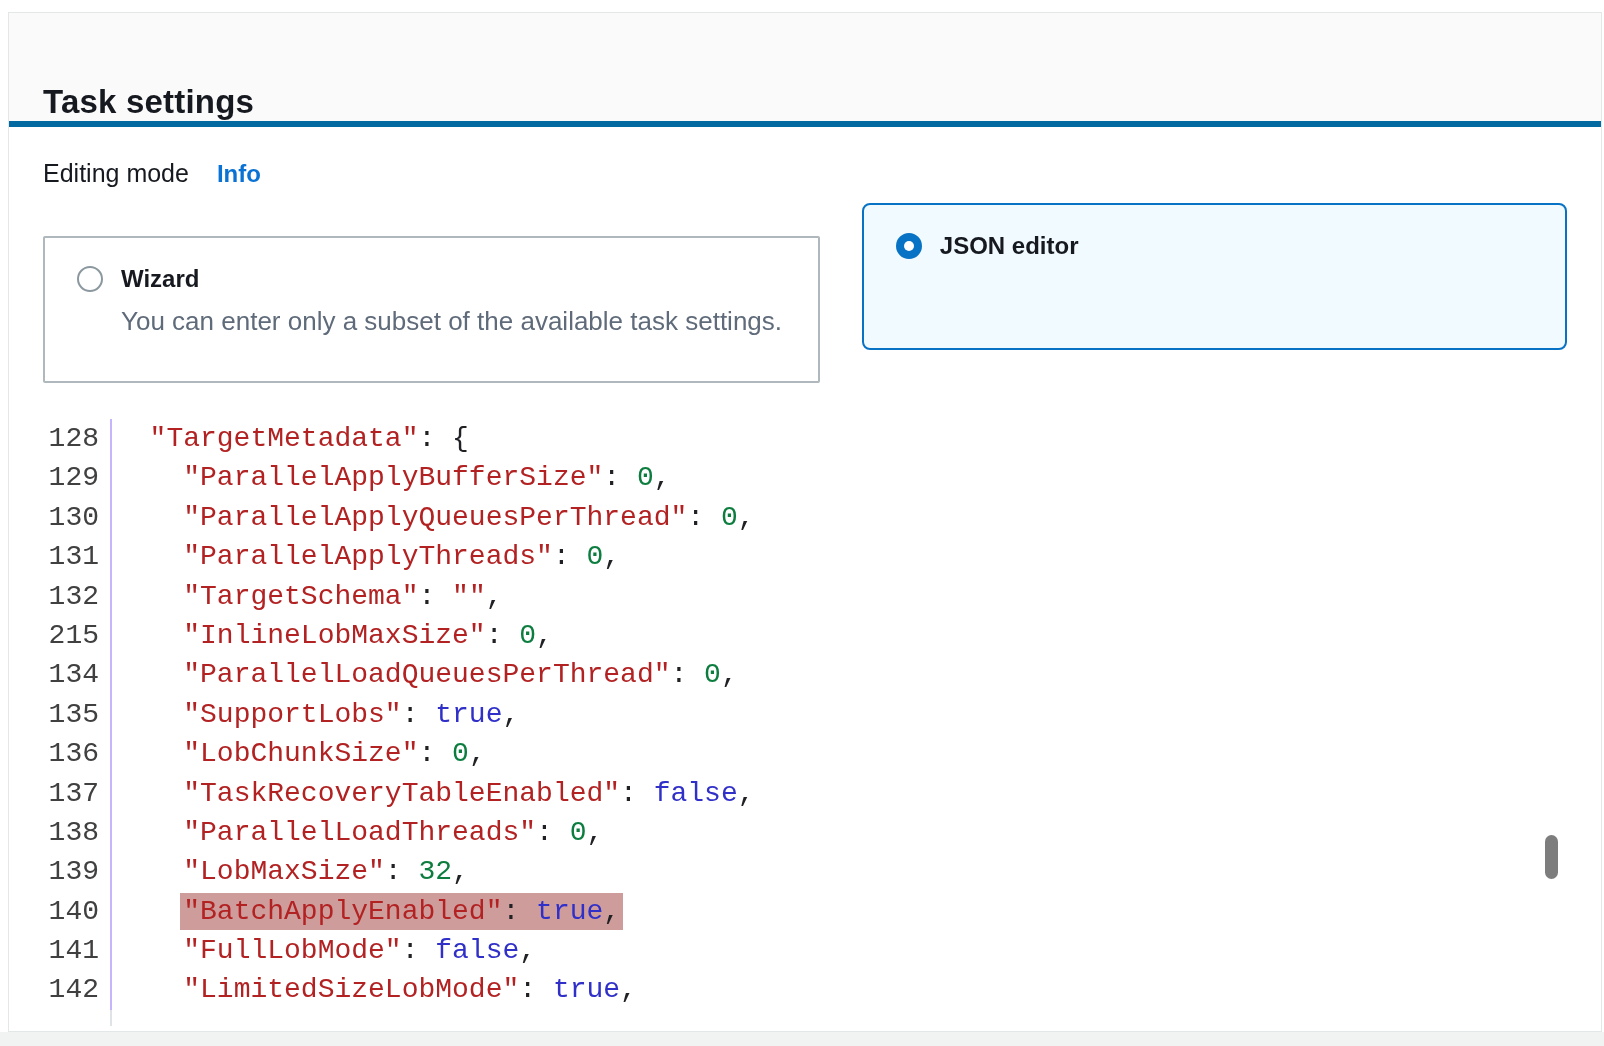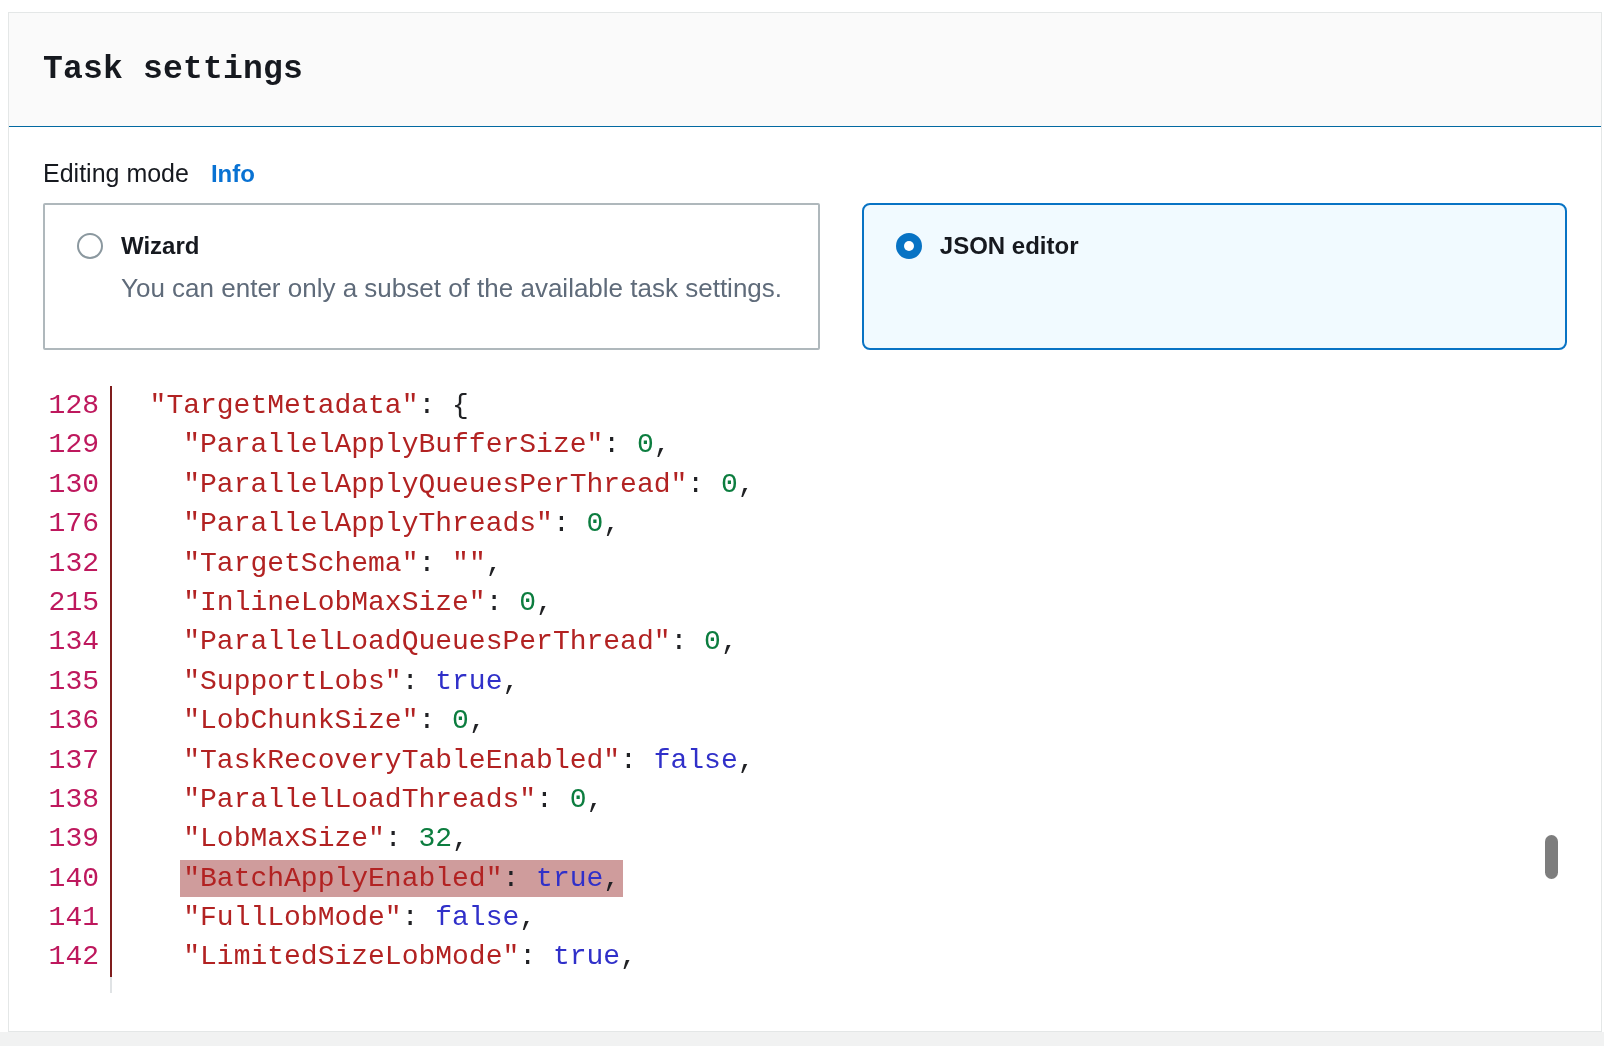--- a/index.html
+++ b/index.html
@@ -3,51 +3,51 @@
 <meta charset="utf-8">
 <style>
   * { margin:0; padding:0; box-sizing:border-box; }
   html,body { width:1604px; height:1046px; background:#ffffff; overflow:hidden;
               font-family:"Liberation Sans", sans-serif; }
   .page { position:relative; width:1604px; height:1046px; background:#ffffff; }
 
   .card { position:absolute; left:8px; top:12px; width:1594px; height:1020px;
           background:#ffffff; border:1px solid #e4e7e7; }
 
-  .card-header { height:114px; background:#fafafa; border-bottom:1px solid #0369a1;
-                 display:flex; align-items:center; padding-left:34px;font-family:Liberation Mono, monospace; }
+  .card-header { height:114px; background:#fafafa; border-bottom:6px solid #0369a1;
+                 display:flex; align-items:flex-end; padding-left:34px; }
   .card-title { font-size:33px; font-weight:bold; color:#16191f; letter-spacing:0.2px; }
 
   .card-body { padding:0 34px; }
 
-  .mode-row { margin-top:32px; display:flex; align-items:baseline; gap:22px; }
+  .mode-row { margin-top:32px; display:flex; align-items:baseline; gap:28px; }
   .mode-label { font-size:25px; color:#16191f; }
   .info-link { font-size:24px; font-weight:bold; color:#0972d3; cursor:pointer; }
 
   .tiles { display:flex; gap:42px; margin-top:15px; }
   .tile { height:147px; background:#ffffff; border:2px solid #afb8bc; border-radius:2px;
           padding:27px 20px 0 32px; cursor:pointer; }
-  .tile-wizard { width:811px; }
+  .tile-wizard { width:811px;margin-top:33px; }
   .tile-json { width:736px; }
   .tile.selected { background:#f1faff; border-color:#0873c4;border-radius:8px; }
 
   .tile-top { display:flex; align-items:center; }
   .radio { width:26px; height:26px; border-radius:50%; border:2px solid #8b989f;
            background:#ffffff; flex:none; position:relative; }
   .tile.selected .radio { background:#0873c4; border-color:#0873c4; }
   .tile.selected .radio::after { content:""; position:absolute; left:50%; top:50%;
            width:10px; height:10px; margin:-5px 0 0 -5px; border-radius:50%; background:#ffffff; }
   .tile-label { margin-left:18px; font-size:24px; font-weight:bold; color:#16191f; }
   .tile-desc { margin-left:44px; margin-top:10px; font-size:26px; line-height:36px;
                color:#5f6b7a; }
 
   .editor { margin-top:36px; font-family:"Liberation Mono", monospace; font-size:28px; }
   .code-line { display:flex; height:39.4px; line-height:39.4px; }
-  .gutter { width:69px; flex:none; text-align:right; padding-right:11px; color:#be185d;
-            border-right:2px solid #7f1d1d; }
+  .gutter { width:69px; flex:none; text-align:right; padding-right:11px; color:#404040;
+            border-right:2px solid #c4b5fd; }
   .code { white-space:pre; padding-left:4px; }
   .gutter-tail { height:16px; width:69px; border-right:2px solid #e0e3e5; }
 
   .t-str  { color:var(--c-key); }
   .t-num  { color:var(--c-num); }
   .t-bool { color:var(--c-bool); }
   .t-p    { color:var(--c-punct); }
   .hl { background:var(--c-hl); padding:3px 3px; margin:0 -3px; }
 
   .scroll-thumb { position:absolute; left:1545px; top:835px; width:13px; height:44px;
@@ -100,21 +100,21 @@
             </div>
             <div class="code-line">
               <div class="gutter">129</div>
               <div class="code">    <span><span class="t-str">"ParallelApplyBufferSize"</span><span class="t-p">: </span><span class="t-num">0</span><span class="t-p">,</span></span></div>
             </div>
             <div class="code-line">
               <div class="gutter">130</div>
               <div class="code">    <span><span class="t-str">"ParallelApplyQueuesPerThread"</span><span class="t-p">: </span><span class="t-num">0</span><span class="t-p">,</span></span></div>
             </div>
             <div class="code-line">
-              <div class="gutter">176</div>
+              <div class="gutter">131</div>
               <div class="code">    <span><span class="t-str">"ParallelApplyThreads"</span><span class="t-p">: </span><span class="t-num">0</span><span class="t-p">,</span></span></div>
             </div>
             <div class="code-line">
               <div class="gutter">132</div>
               <div class="code">    <span><span class="t-str">"TargetSchema"</span><span class="t-p">: </span><span class="t-str">""</span><span class="t-p">,</span></span></div>
             </div>
             <div class="code-line">
               <div class="gutter">215</div>
               <div class="code">    <span><span class="t-str">"InlineLobMaxSize"</span><span class="t-p">: </span><span class="t-num">0</span><span class="t-p">,</span></span></div>
             </div>

